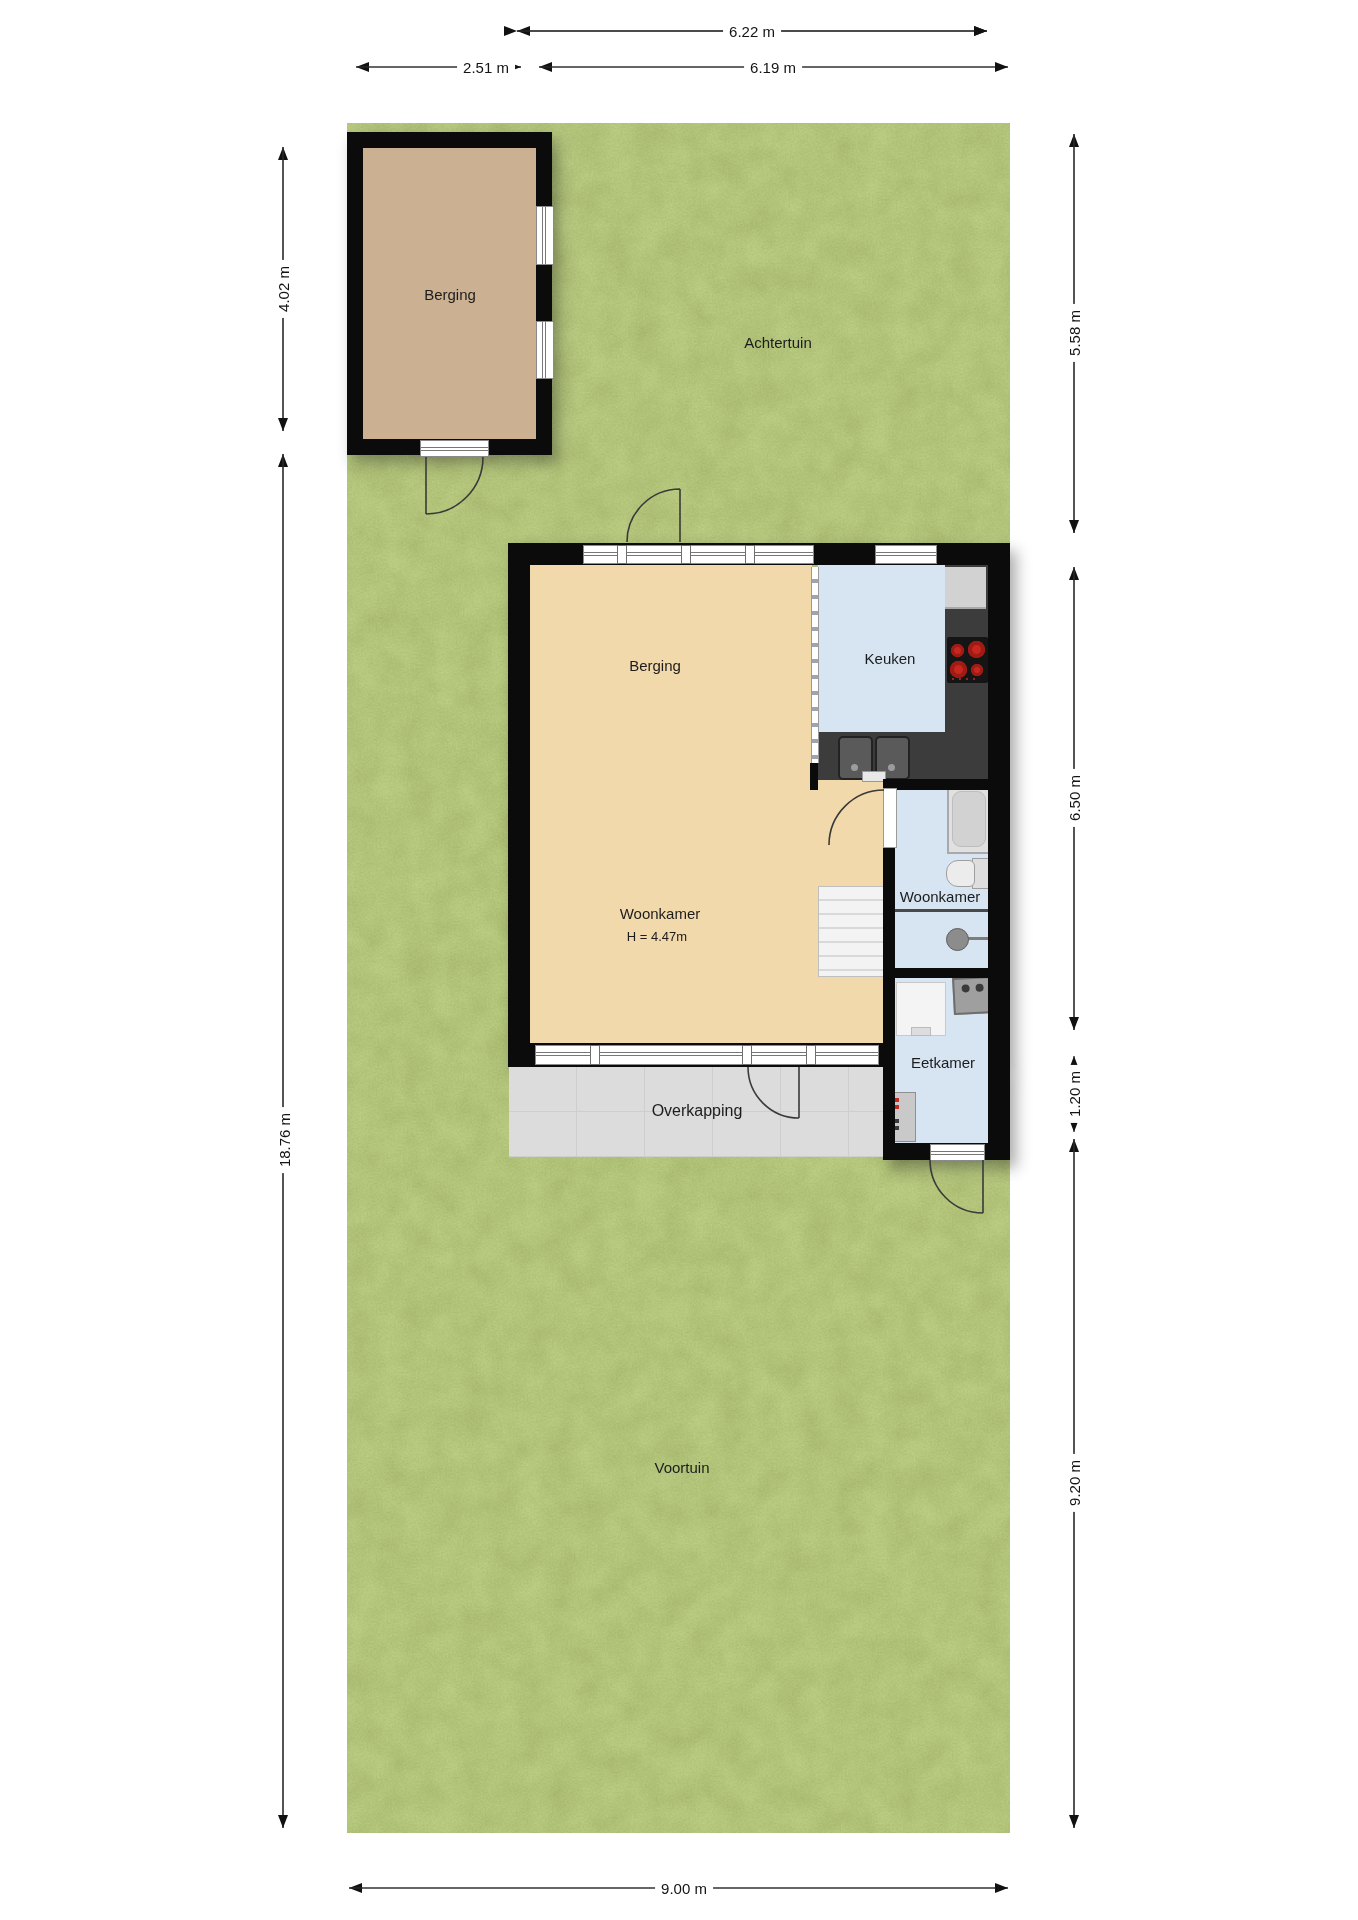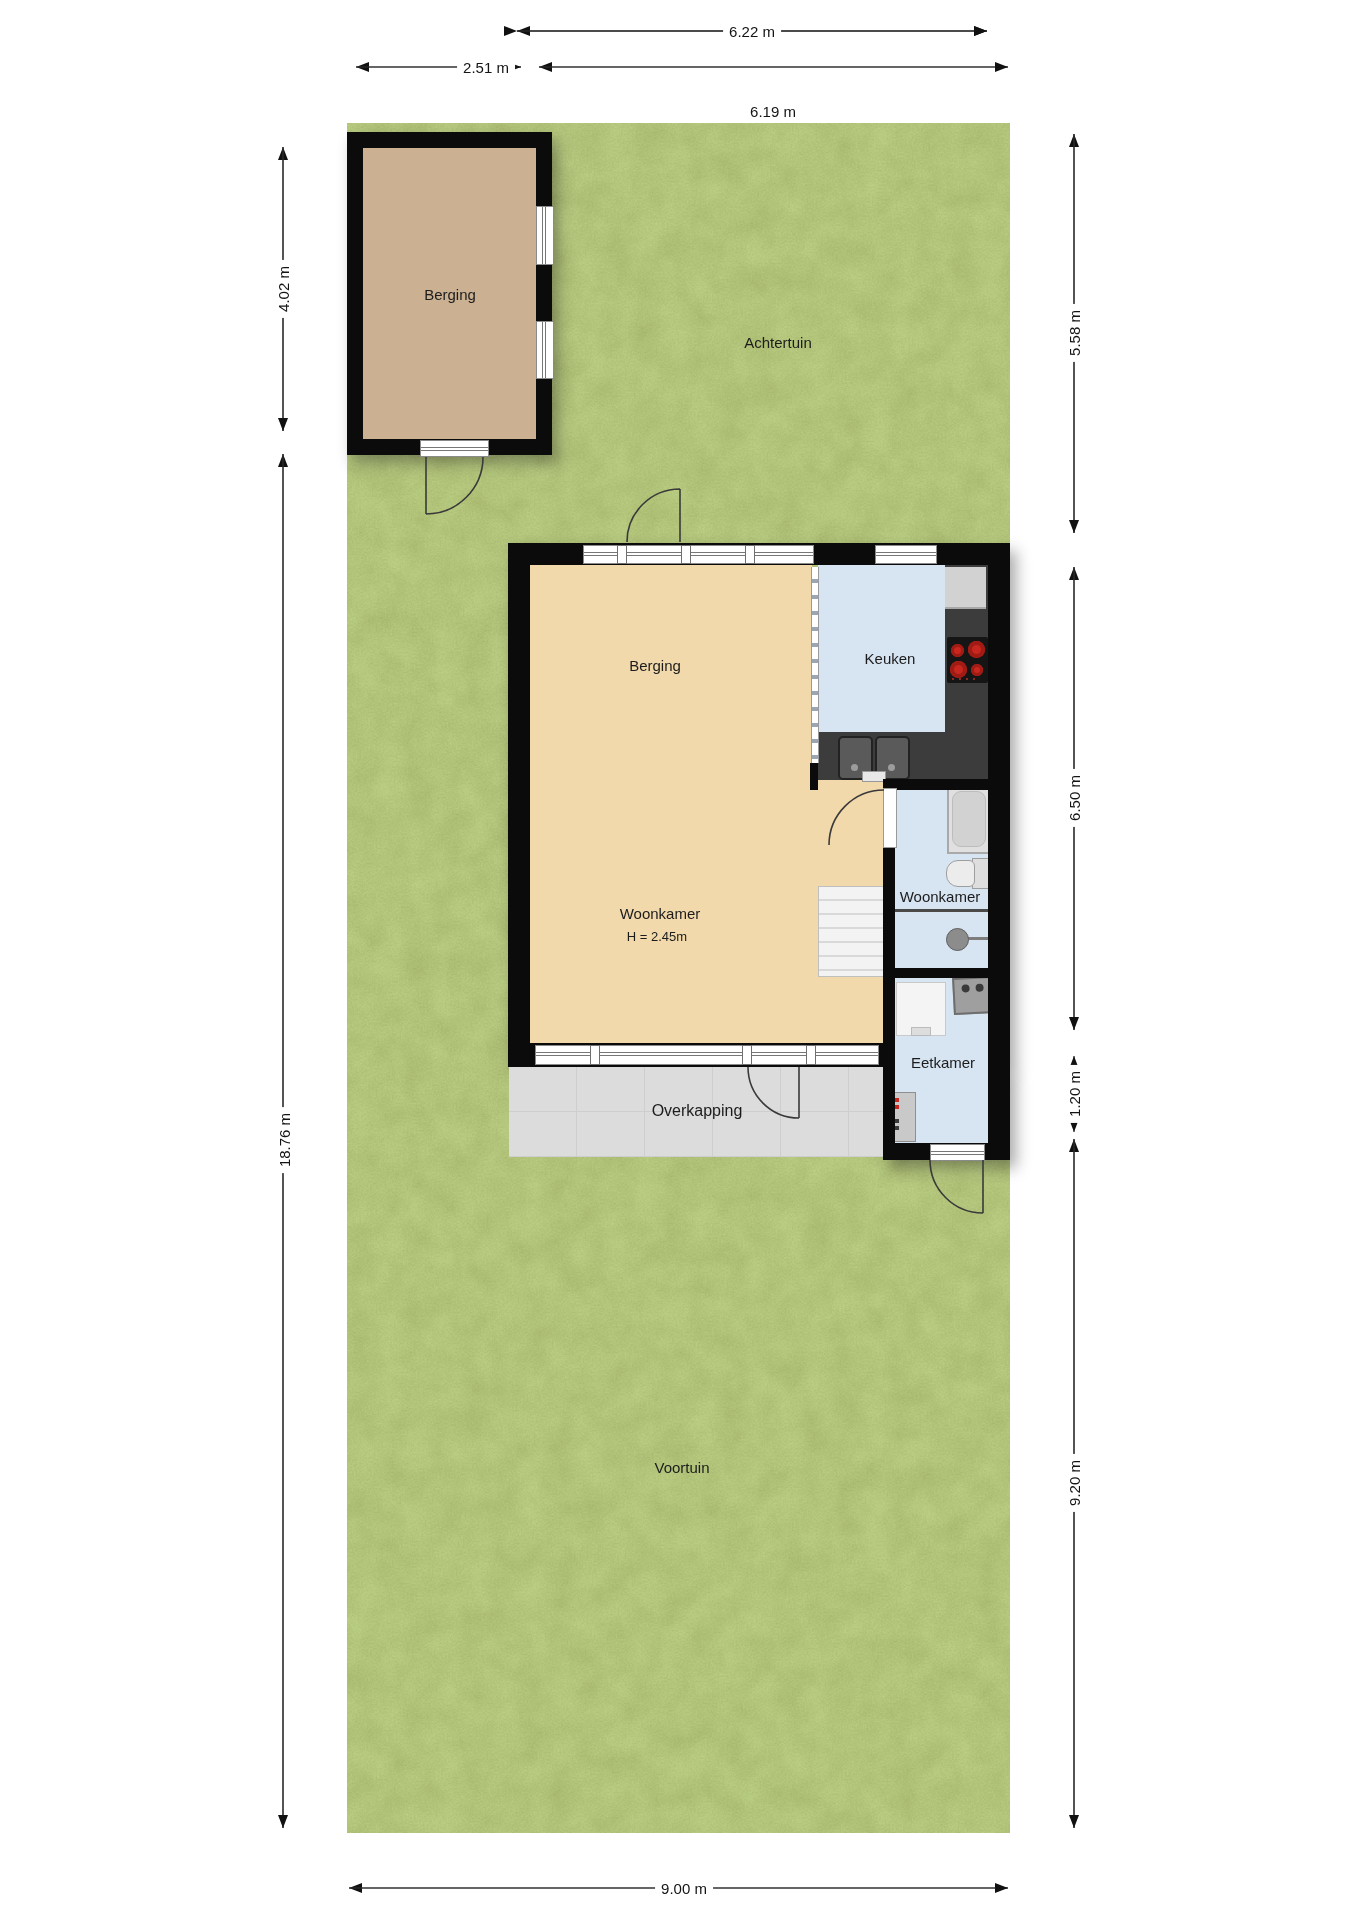--- a/index.html
+++ b/index.html
@@ -174,29 +174,29 @@
       <line x1="1008" y1="1888" x2="349" y2="1888" marker-end="url(#ar)"></line>
       <line x1="349" y1="1888" x2="1008" y2="1888" marker-end="url(#ar)"></line>
     </g>
   </svg>
 
   <div class="rlabel" style="left:450px;top:294px;">Berging</div>
   <div class="rlabel" style="left:778px;top:342px;">Achtertuin</div>
   <div class="rlabel" style="left:655px;top:665px;">Berging</div>
   <div class="rlabel" style="left:890px;top:658px;">Keuken</div>
   <div class="rlabel" style="left:660px;top:913px;">Woonkamer</div>
-  <div class="rlabel" style="left:657px;top:936px;font-size:13px;">H = 2.45m</div>
+  <div class="rlabel" style="left:657px;top:936px;font-size:13px;">H = 4.47m</div>
   <div class="rlabel" style="left:940px;top:896px;">Woonkamer</div>
   <div class="rlabel" style="left:943px;top:1062px;">Eetkamer</div>
   <div class="rlabel" style="left:697px;top:1111px;font-size:16px;">Overkapping</div>
   <div class="rlabel" style="left:682px;top:1467px;">Voortuin</div>
 
   <div class="dimh" style="left:752px;top:31px;">6.22 m</div>
   <div class="dimh" style="left:438px;top:67px;margin-left:48px;">2.51 m</div>
-  <div class="dimh" style="left:773px;top:67px;margin-top:44px;">6.19 m</div>
+  <div class="dimh" style="left:773px;top:67px;">6.19 m</div>
   <div class="dimv" style="left:283px;top:289px;">4.02 m</div>
   <div class="dimv" style="left:284px;top:1140px;">18.76 m</div>
   <div class="dimv" style="left:1074px;top:333px;">5.58 m</div>
   <div class="dimv" style="left:1074px;top:798px;">6.50 m</div>
   <div class="dimv" style="left:1074px;top:1094px;">1.20 m</div>
   <div class="dimv" style="left:1074px;top:1483px;">9.20 m</div>
   <div class="dimh" style="left:684px;top:1888px;">9.00 m</div>
 
 </div>
 

